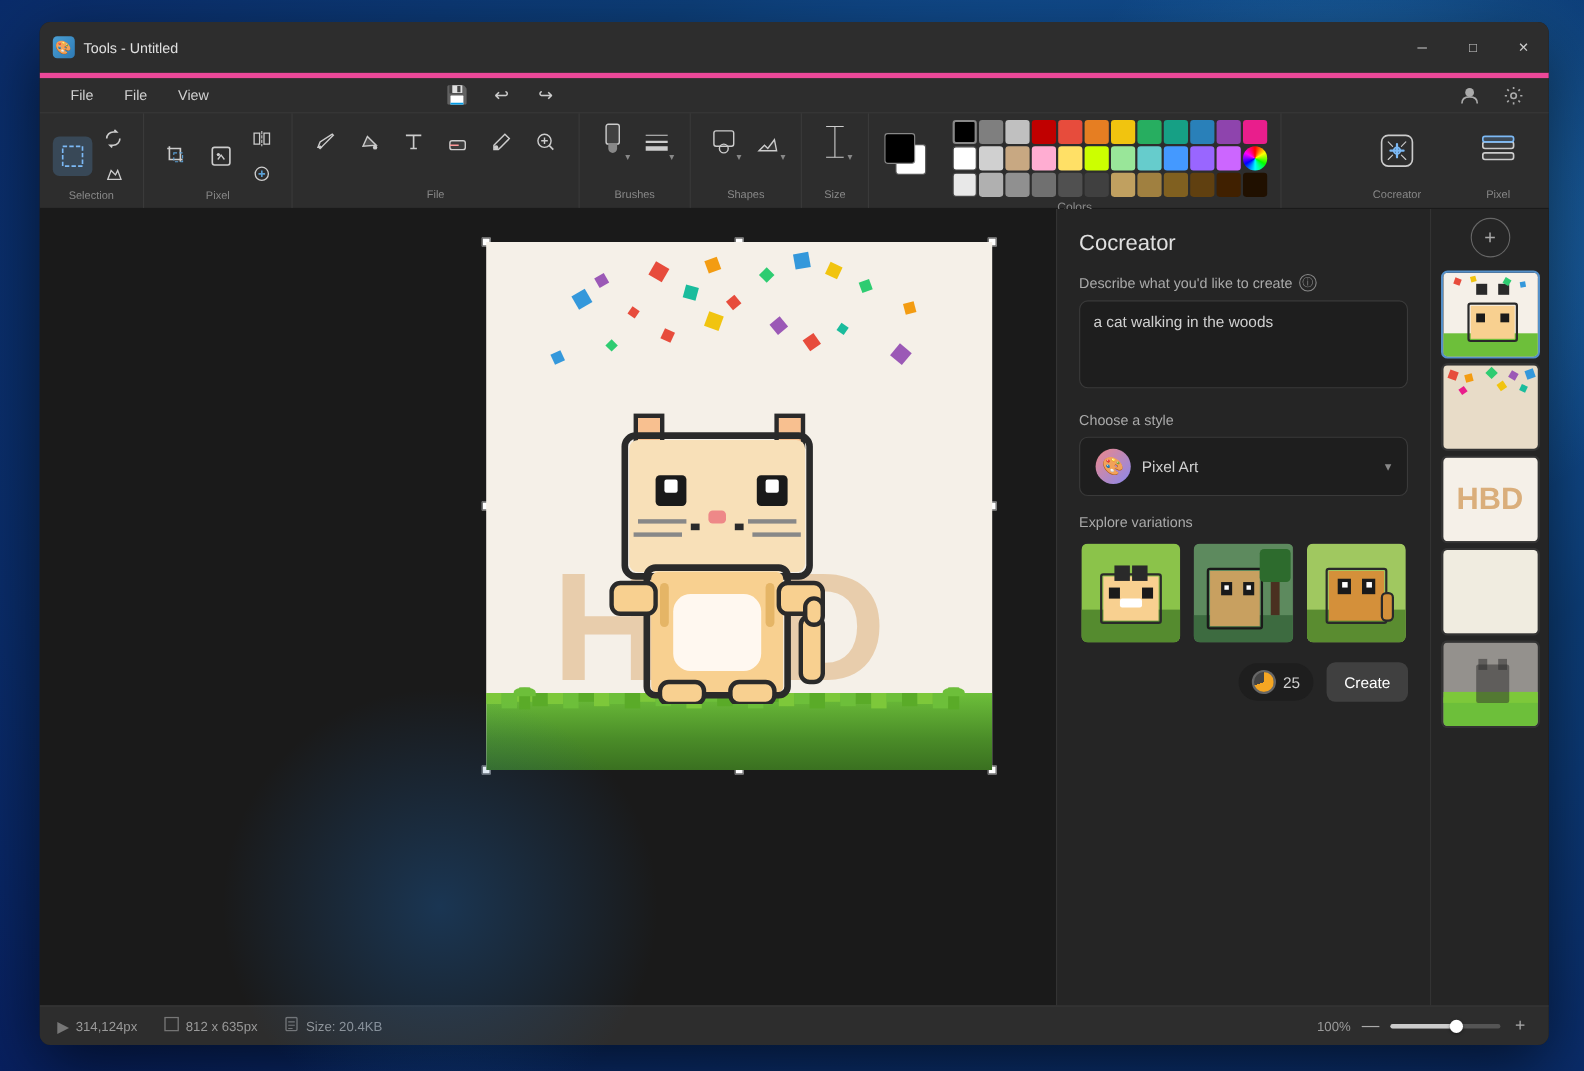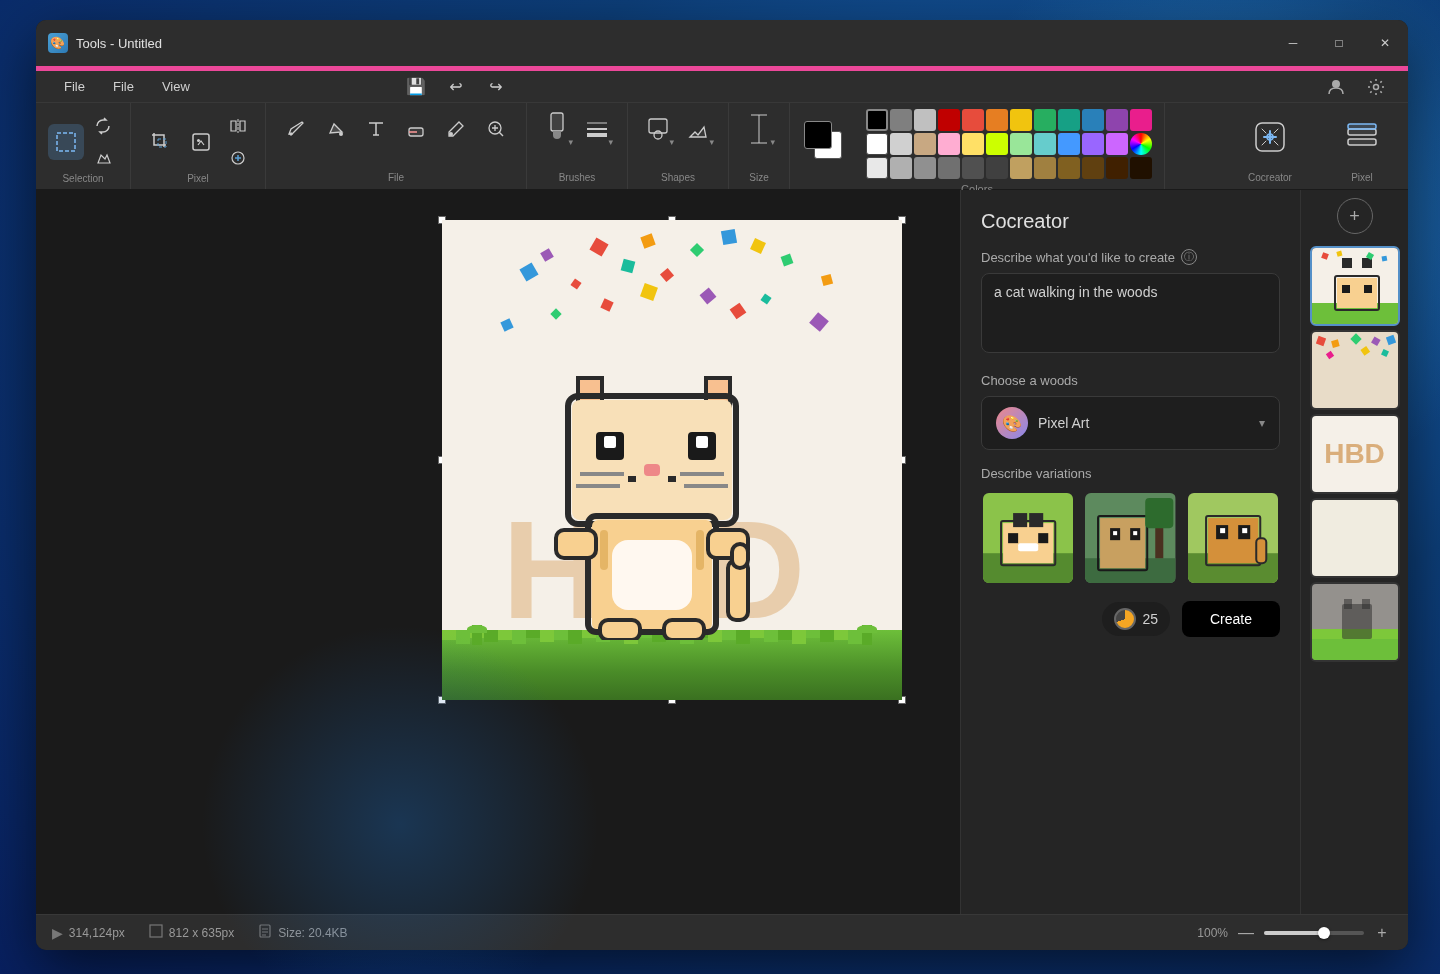--- a/index.html
+++ b/index.html
@@ -407,25 +407,25 @@
       gap: 6px;
       background: #1e1e1e;
       border-radius: 20px;
       padding: 6px 12px;
     }
     .credits-num {
       font-size: 14px;
       color: #d0d0d0;
     }
     .create-btn {
-      background: #000000;
+      background: #404040;
       color: white;
       border: none;
       border-radius: 8px;
-      padding: 10px 28px;
+      padding: 10px 16px;
       font-size: 14px;
       cursor: pointer;
       font-family: 'Segoe UI', sans-serif;
     }
 
     
     .layers-panel {
       position: absolute;
       top: 170px;
       right: 0;
@@ -870,28 +870,28 @@
   <div class="cocreator-panel">
     <div class="panel-title">Cocreator</div>
     
     <div class="panel-label">
       <span>Describe what you'd like to create</span>
       <div class="info-icon">ⓘ</div>
     </div>
     
     <textarea class="prompt-textarea" style="">a cat walking in the woods</textarea>
     
-    <div class="style-label">Choose a woods</div>
+    <div class="style-label">Choose a style</div>
     <div class="style-dropdown">
       <div class="style-dropdown-icon">🎨</div>
       <span class="style-dropdown-text">Pixel Art</span>
       <span class="style-dropdown-arrow">▾</span>
     </div>
     
-    <div class="variations-label">Describe variations</div>
+    <div class="variations-label">Explore variations</div>
     <div class="variations-grid">
       <div class="variation-item">
         <div class="variation-img">
           <svg width="100%" height="100%" viewBox="0 0 90 90" xmlns="http://www.w3.org/2000/svg">
             <rect width="90" height="90" fill="#8bc34a"></rect>
             <rect x="0" y="60" width="90" height="30" fill="#558b2f"></rect>
             <rect x="20" y="30" width="50" height="40" fill="#f8d090"></rect>
             <rect x="18" y="28" width="54" height="44" rx="2" fill="none" stroke="#2a2a2a" stroke-width="2"></rect>
             <rect x="30" y="20" width="14" height="14" fill="#2a2a2a"></rect>
             <rect x="46" y="20" width="14" height="14" fill="#2a2a2a"></rect>

